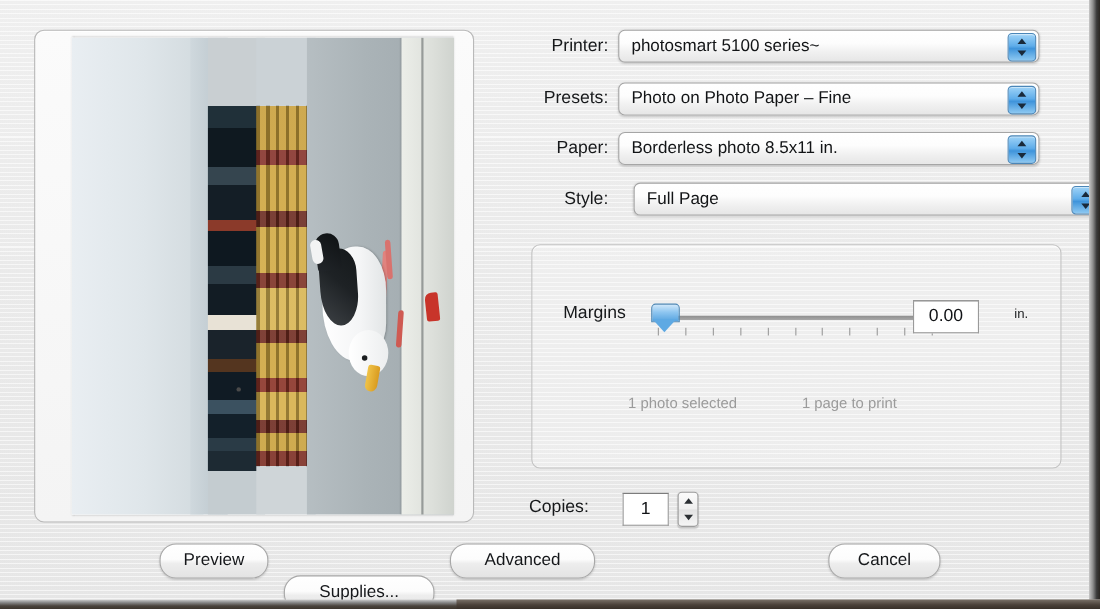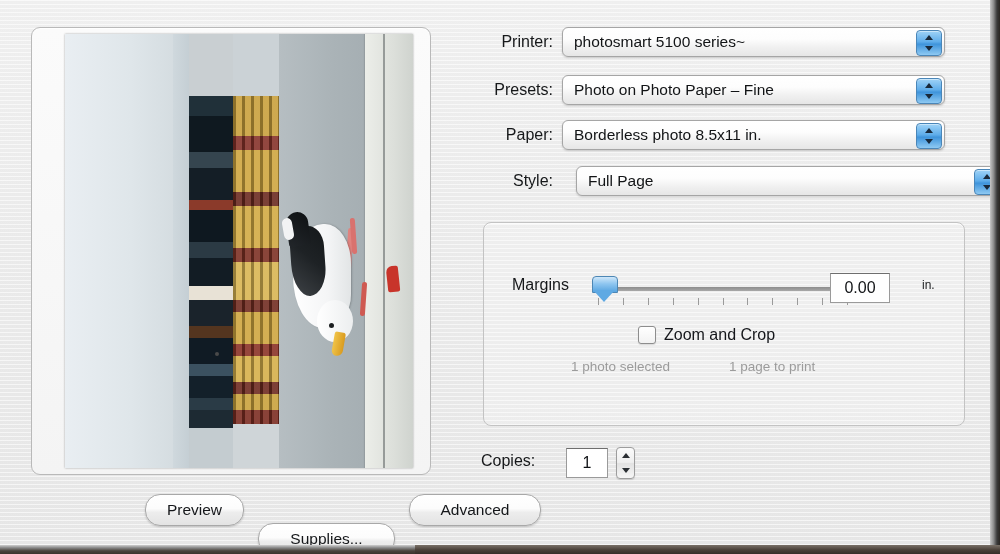--- a/index.html
+++ b/index.html
@@ -500,24 +500,20 @@
   <div id="slider-thumb">
     <div class="cap"></div>
       <div class="point"></div>
   </div>
 
   <div id="margins-value">
     <span>0.00</span>
   </div>
   <div id="margins-unit">in.</div>
 
-  <div id="zoom-crop-row">
-    <div class="checkbox"></div>
-    <div id="zoom-crop-label">Zoom and Crop</div>
-  </div>
 
   <div class="info-line" id="info-photos">1 photo selected</div>
   <div class="info-line" id="info-pages">1 page to print</div>
 
   <div id="copies-label">Copies:</div>
   <div id="copies-field">
     <span>1</span>
   </div>
   <div id="copies-stepper">
     <i class="tri-up"></i>
@@ -526,17 +522,20 @@
 
   <div class="btn" id="btn-preview">
     <span>Preview</span>
   </div>
   <div class="btn" id="btn-supplies">
     <span>Supplies...</span>
   </div>
   <div class="btn" id="btn-advanced">
     <span>Advanced</span>
   </div>
+  <div class="btn" id="btn-cancel">
+    <span>Cancel</span>
+  </div>
 
 </div>
 
 <div id="edge-right"></div>
 <div id="edge-bottom"></div>
 
 </body></html>

